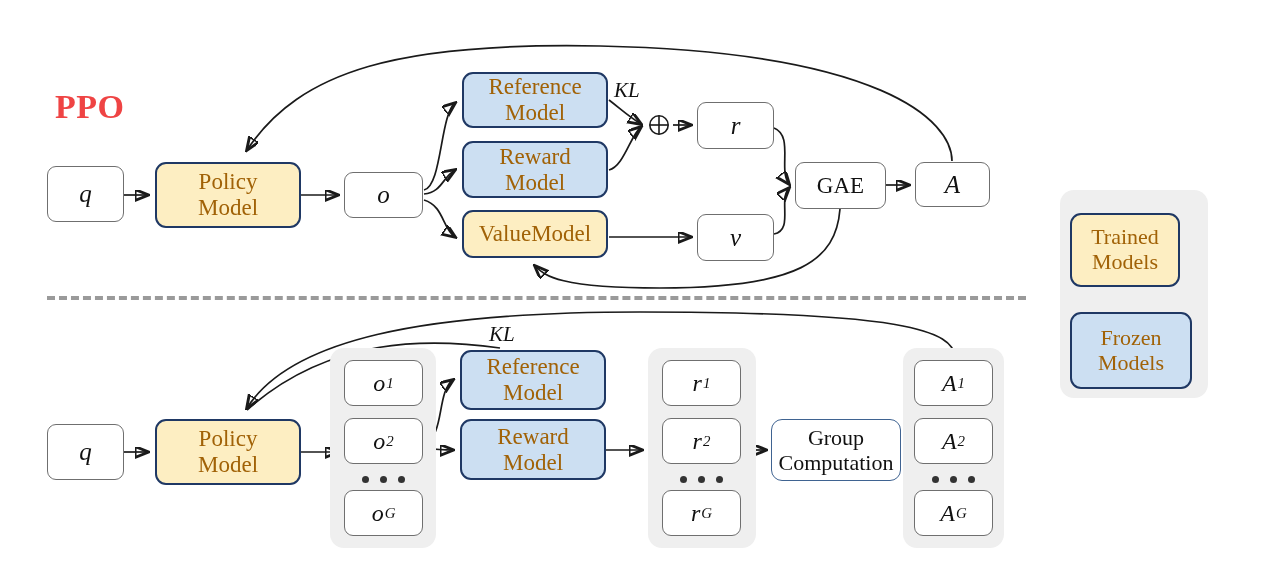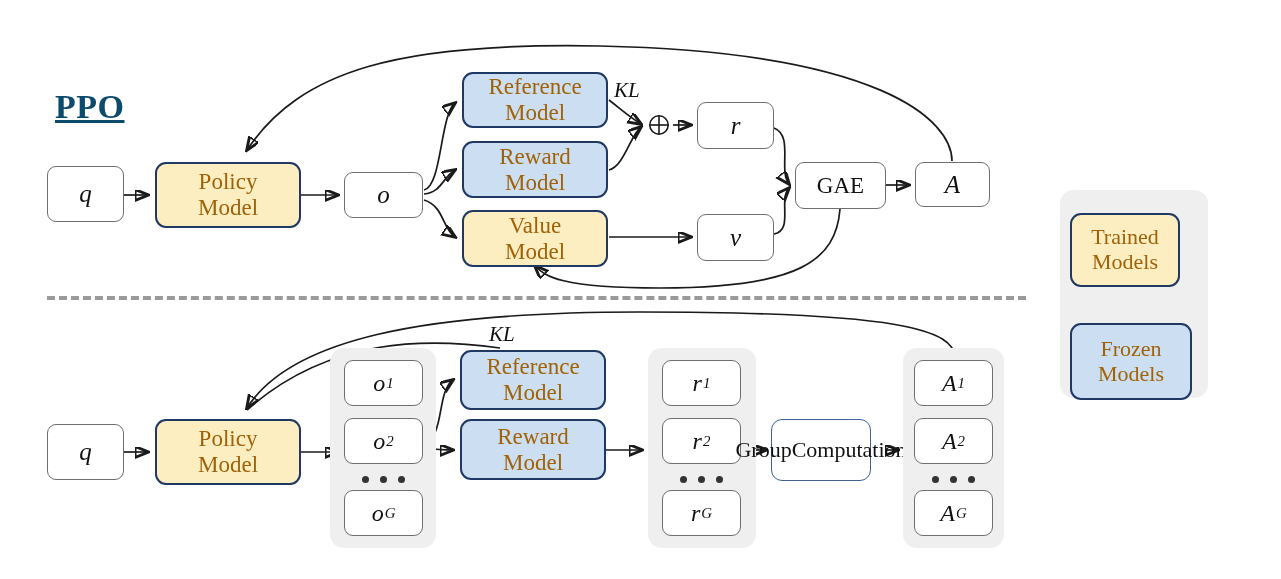--- a/index.html
+++ b/index.html
@@ -23,21 +23,21 @@
   .grpo-item{position:absolute;box-sizing:border-box;background:#ffffff;
              border:1.4px solid #6f6f6f;border-radius:9px;display:flex;
              align-items:center;justify-content:center;font-style:italic;
              font-size:24px;color:#111;}
   .grpo-item sub{font-size:0.62em;font-style:italic;vertical-align:-0.28em;margin-left:1px;}
 
   .dots{position:absolute;display:flex;gap:11px;align-items:center;justify-content:center;}
   .dots i{display:block;width:7px;height:7px;border-radius:50%;background:#333;}
 
   .title{position:absolute;font-family:"Liberation Serif",serif;font-weight:bold;
-         font-size:34px;color:#0c4a6e;letter-spacing:0.5px;text-decoration:underline;}
+         font-size:34px;color:#ef4444;letter-spacing:0.5px;}
 
   .kl{position:absolute;font-style:italic;font-size:21px;color:#111;}
 
   .divider{position:absolute;border-top:4px dashed #9a9a9a;}
 
   .oplus{position:absolute;width:22px;height:22px;}
 
   svg.wires{position:absolute;left:0;top:0;width:1281px;height:579px;
             pointer-events:none;overflow:visible;}
   svg.wires path, svg.wires line{fill:none;stroke:#1a1a1a;stroke-width:1.7;}
@@ -128,22 +128,22 @@
     <span class="lbl">Reference</span>
     <span class="lbl">Model</span>
   </div>
 
   <div class="node model frozen" style="left:462px;top:141px;width:146px;height:57px;
        flex-direction:column;">
     <span class="lbl">Reward</span>
     <span class="lbl">Model</span>
   </div>
 
-  <div class="node model trained" style="left:462px;top:210px;width:146px;height:57px;
-       flex-direction:column;">
+  <div class="node model trained" style="left:462px;top:210px;width:146px;height:48px;
+       flex-direction:row;">
     <span class="lbl">Value</span>
     <span class="lbl">Model</span>
   </div>
 
   <div class="kl" style="left:614px;top:78px;">KL</div>
 
   <div class="oplus" style="left:648px;top:114px;">
     <svg width="22" height="22" viewBox="0 0 22 22">
       <circle cx="11" cy="11" r="9.2" fill="none" stroke="#1a1a1a" stroke-width="1.6"></circle>
       <line x1="11" y1="1.8" x2="11" y2="20.2" stroke="#1a1a1a" stroke-width="1.6"></line>
@@ -225,21 +225,21 @@
   <div class="dots" style="left:662px;top:472px;width:79px;height:14px;">
     <i></i>
       <i></i>
       <i></i>
   </div>
   <div class="grpo-item" style="left:662px;top:490px;width:79px;height:46px;">
     <span>r</span>
       <sub>G</sub>
   </div>
 
-  <div class="gc" style="left:771px;top:419px;width:100px;height:62px;flex-direction:row;">
+  <div class="gc" style="left:771px;top:419px;width:130px;height:62px;flex-direction:column;">
     <span>Group</span>
     <span>Computation</span>
   </div>
 
   <div class="gbox" style="left:903px;top:348px;width:101px;height:200px;"></div>
   <div class="grpo-item" style="left:914px;top:360px;width:79px;height:46px;">
     <span>A</span>
       <sub>1</sub>
   </div>
   <div class="grpo-item" style="left:914px;top:418px;width:79px;height:46px;">
@@ -256,18 +256,18 @@
       <sub>G</sub>
   </div>
 
   <div class="gbox" style="left:1060px;top:190px;width:148px;height:208px;"></div>
 
   <div class="node model trained legend-lbl" style="left:1070px;top:213px;width:110px;height:74px;flex-direction:column;">
     <span class="lbl">Trained</span>
     <span class="lbl">Models</span>
   </div>
 
-  <div class="node model frozen legend-lbl" style="left:1070px;top:323px;width:122px;height:77px;flex-direction:column;">
+  <div class="node model frozen legend-lbl" style="left:1070px;top:312px;width:122px;height:77px;flex-direction:column;">
     <span class="lbl">Frozen</span>
     <span class="lbl">Models</span>
   </div>
 
 </div>
 
 </body></html>

